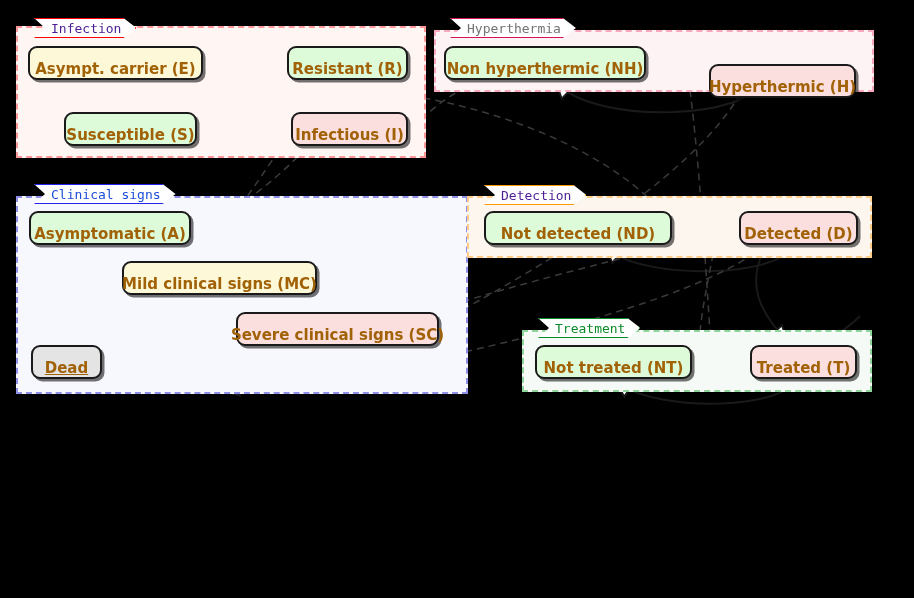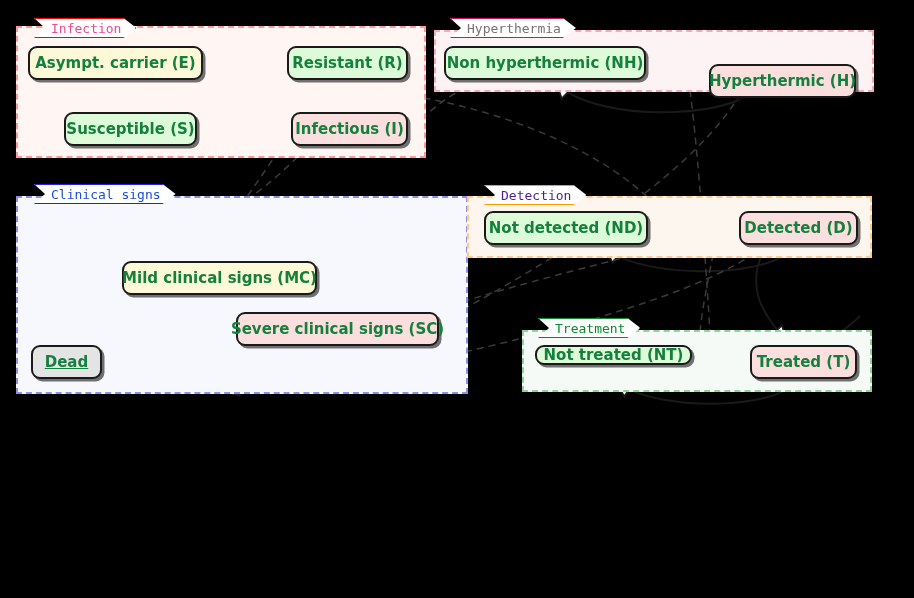--- a/index.html
+++ b/index.html
@@ -21,26 +21,26 @@
     top: 0;
     width: 914px;
     height: 598px;
   }
   .node {
     position: absolute;
     box-sizing: border-box;
     border: 2px solid #1a1a1a;
     border-radius: 9px;
     display: flex;
-    align-items: center;
+    align-items: flex-end;
     justify-content: center;
     font-family: "DejaVu Sans", sans-serif;
     font-weight: bold;
     font-size: 15px;
-    color: #15803d;
+    color: #a16207;
     white-space: nowrap;
     box-shadow: 2.5px 2.5px 0 rgba(0,0,0,0.55);
     z-index: 5;
   }
   .grp-label {
     position: absolute;
     height: 20px;
     display: flex;
     align-items: center;
     font-family: "DejaVu Sans Mono", monospace;
@@ -130,21 +130,21 @@
 
       <path d="M 700,332 C 704,290 716,250 722,198" marker-end="url(#ah-solid)"></path>
 
       <path d="M 690,90 C 700,170 706,270 712,364" marker-end="url(#ah-solid)"></path>
 
       <path d="M 597,196 C 620,210 640,222 664,232" marker-end="url(#ah-solid)"></path>
       <path d="M 676,196 C 688,206 698,214 708,222" marker-end="url(#ah-solid)"></path>
     </g>
   </svg>
 
-  <div class="grp-label" id="glab-0" style="left: 34px; top: 18px; color: #ec4899; border: 1.6px solid rgb(255, 0, 0); clip-path: polygon(0% 0%, calc(100% - 13px) 0%, 100% 50%, calc(100% - 13px) 100%, 0% 100%, 11px 50%);">
+  <div class="grp-label" id="glab-0" style="left: 34px; top: 18px; color: #4c1d95; border: 1.6px solid rgb(255, 0, 0); clip-path: polygon(0% 0%, calc(100% - 13px) 0%, 100% 50%, calc(100% - 13px) 100%, 0% 100%, 11px 50%);">
     <span>Infection</span>
   </div>
   <div class="grp-label" id="glab-1" style="left: 450px; top: 18px; color: #737373; border: 1.6px solid rgb(212, 20, 90); clip-path: polygon(0% 0%, calc(100% - 13px) 0%, 100% 50%, calc(100% - 13px) 100%, 0% 100%, 11px 50%);">
     <span>Hyperthermia</span>
   </div>
   <div class="grp-label" id="glab-2" style="left: 34px; top: 184px; color: #1d4ed8; border: 1.6px solid rgb(34, 34, 238); clip-path: polygon(0% 0%, calc(100% - 13px) 0%, 100% 50%, calc(100% - 13px) 100%, 0% 100%, 11px 50%);">
     <span>Clinical signs</span>
   </div>
   <div class="grp-label" id="glab-3" style="left: 484px; top: 185px; color: #4c1d95; border: 1.6px solid rgb(255, 153, 0); clip-path: polygon(0% 0%, calc(100% - 13px) 0%, 100% 50%, calc(100% - 13px) 100%, 0% 100%, 11px 50%);">
     <span>Detection</span>
@@ -164,35 +164,38 @@
     </div>
   <div class="node" id="node-3" style="left: 291px; top: 112px; width: 117px; height: 34px; background: rgb(251, 222, 222);">
     <span>Infectious (I)</span>
     </div>
   <div class="node" id="node-4" style="left: 444px; top: 46px; width: 202px; height: 34px; background: rgb(221, 251, 217);">
     <span>Non hyperthermic (NH)</span>
     </div>
   <div class="node" id="node-5" style="left: 709px; top: 64px; width: 147px; height: 34px; background: rgb(251, 222, 222);">
     <span>Hyperthermic (H)</span>
     </div>
+  <div class="node" id="node-6" style="left: 29px; top: 211px; width: 162px; height: 34px; background: rgb(221, 251, 217);">
+    <span>Asymptomatic (A)</span>
+    </div>
   <div class="node" id="node-7" style="left: 122px; top: 261px; width: 195px; height: 34px; background: rgb(253, 248, 216);">
     <span>Mild clinical signs (MC)</span>
     </div>
   <div class="node" id="node-8" style="left: 236px; top: 312px; width: 203px; height: 34px; background: rgb(251, 222, 222);">
     <span>Severe clinical signs (SC)</span>
     </div>
   <div class="node" id="node-9" style="left: 31px; top: 345px; width: 71px; height: 34px; background: rgb(228, 228, 228); text-decoration: underline;">
     <span>Dead</span>
     </div>
-  <div class="node" id="node-10" style="left: 484px; top: 211px; width: 164px; height: 34px; background: rgb(221, 251, 217);">
+  <div class="node" id="node-10" style="left: 484px; top: 211px; width: 188px; height: 34px; background: rgb(221, 251, 217);">
     <span>Not detected (ND)</span>
     </div>
   <div class="node" id="node-11" style="left: 739px; top: 211px; width: 119px; height: 34px; background: rgb(251, 222, 222);">
     <span>Detected (D)</span>
     </div>
-  <div class="node" id="node-12" style="left: 535px; top: 345px; width: 157px; height: 20px; background: rgb(221, 251, 217);">
+  <div class="node" id="node-12" style="left: 535px; top: 345px; width: 157px; height: 34px; background: rgb(221, 251, 217);">
     <span>Not treated (NT)</span>
     </div>
   <div class="node" id="node-13" style="left: 750px; top: 345px; width: 107px; height: 34px; background: rgb(251, 222, 222);">
     <span>Treated (T)</span>
     </div>
 
 </div>
 
 </body></html>

